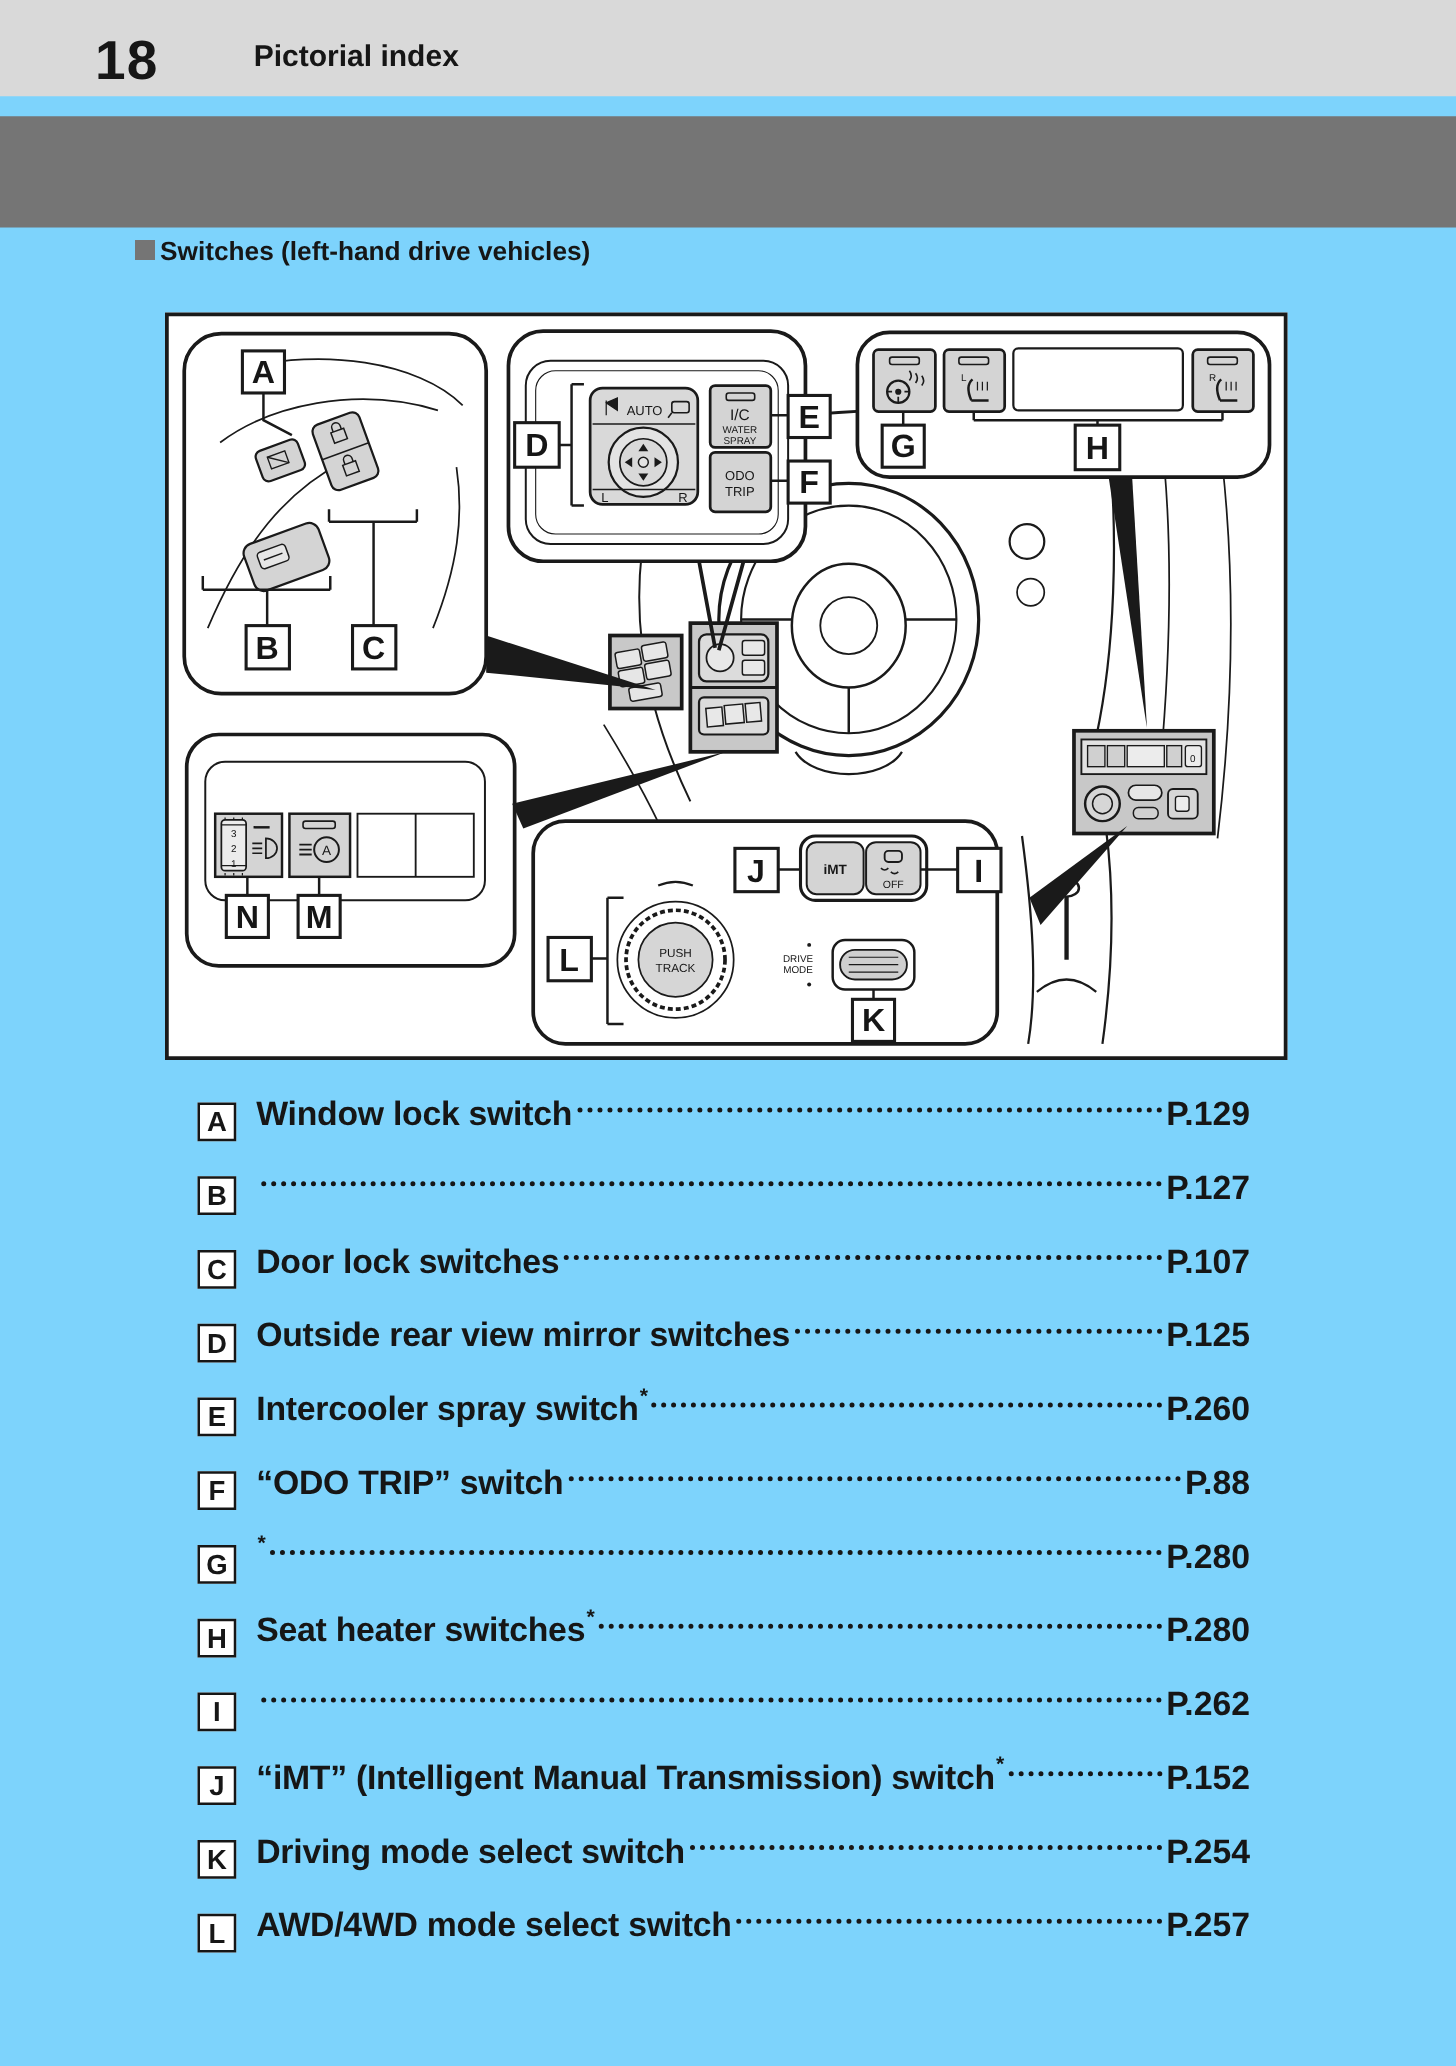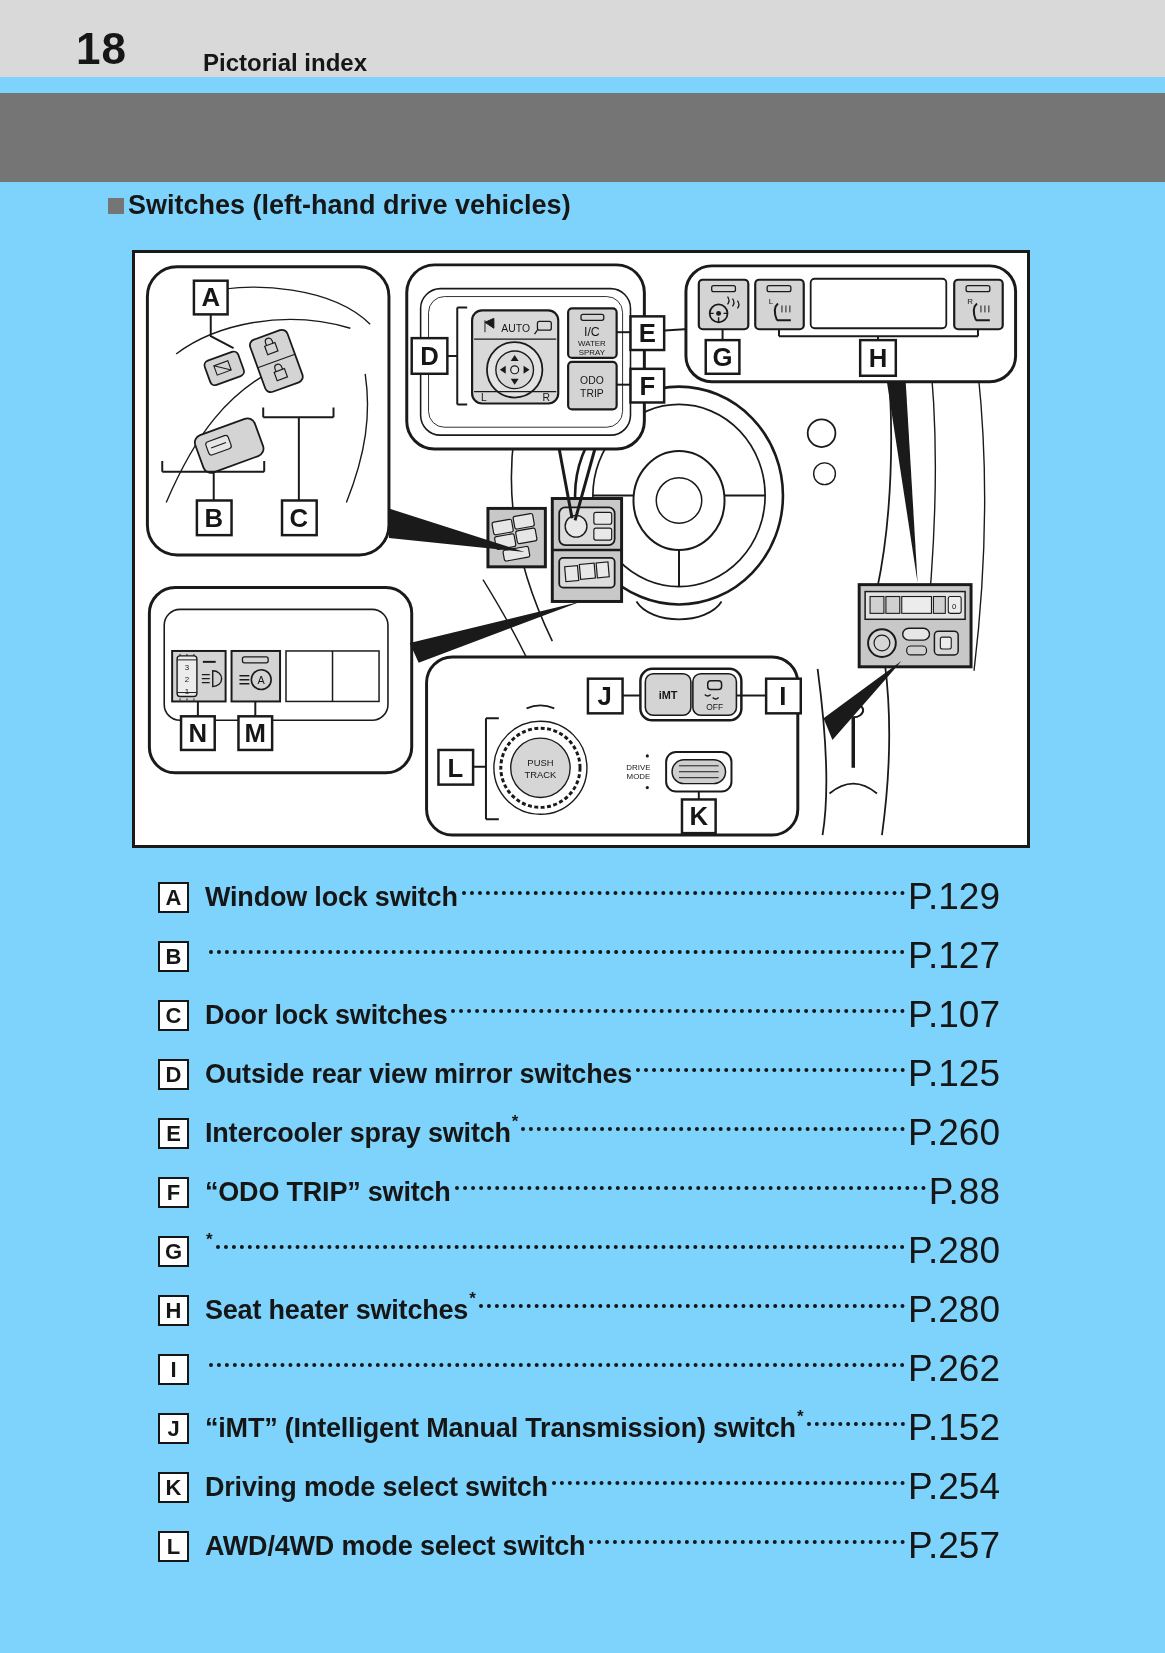--- a/index.html
+++ b/index.html
@@ -2,40 +2,40 @@
 <html><head>
 <meta charset="utf-8">
 <style>
   html,body{margin:0;padding:0;background:#ffffff;}
   body{font-family:"Liberation Sans","DejaVu Sans",sans-serif;color:#161616;}
   #page{position:relative;width:1165px;height:1653px;background:#7dd3fc;overflow:hidden;}
 
   
   #hdr{position:absolute;left:0;top:0;width:1165px;height:77px;background:#d9d9d9;}
   #hdr .pgnum{position:absolute;left:76px;top:24px;font-size:44px;font-weight:bold;letter-spacing:1px;}
-  #hdr .sect{position:absolute;left:203px;top:49px;font-size:24px;font-weight:bold;}
+  #hdr .sect{position:absolute;left:203px;top:32px;font-size:24px;font-weight:bold;}
   #band{position:absolute;left:0;top:93px;width:1165px;height:89px;background:#757575;}
 
   
-  #sec-title{position:absolute;left:108px;top:190px;font-size:27px;font-weight:bold;white-space:nowrap;}
+  #sec-title{position:absolute;left:108px;top:190px;font-size:21px;font-weight:bold;white-space:nowrap;}
   #sec-title .bullet{display:inline-block;width:16px;height:16px;background:#757575;margin-right:4px;position:relative;top:0px;}
 
   
   #diagram{position:absolute;left:132px;top:250px;width:892px;height:592px;border:3px solid #1a1a1a;background:#fff;}
 
   
   #index{position:absolute;left:158px;top:870px;width:842px;}
   .row{position:relative;height:59px;}
   .cellbox{position:absolute;left:0;top:12px;width:27px;height:27px;border:2px solid #161616;
            display:flex;align-items:center;justify-content:center;font-size:22px;font-weight:bold;background:#fff;}
   .entry{position:absolute;left:47px;right:0;top:6px;display:flex;align-items:center;}
   .entry .lbl{font-size:27px;font-weight:bold;white-space:nowrap;letter-spacing:-0.2px;}
   .entry .sup{font-size:17px;font-weight:bold;position:relative;top:-11px;margin-left:1px;}
   .entry .dots{flex:1;border-bottom:4px dotted #161616;margin:0 3px 8px 3px;min-width:20px;}
-  .entry .pg{font-size:37px;font-weight:normal;white-space:nowrap;}
+  .entry .pg{font-size:27px;font-weight:bold;white-space:nowrap;}
 
   svg text{fill:#161616;}
   .ltr{font-size:26px;font-weight:bold;}
   .tiny{font-size:8px;}
 </style>
 </head>
 <body>
 
 <div id="page">
 

